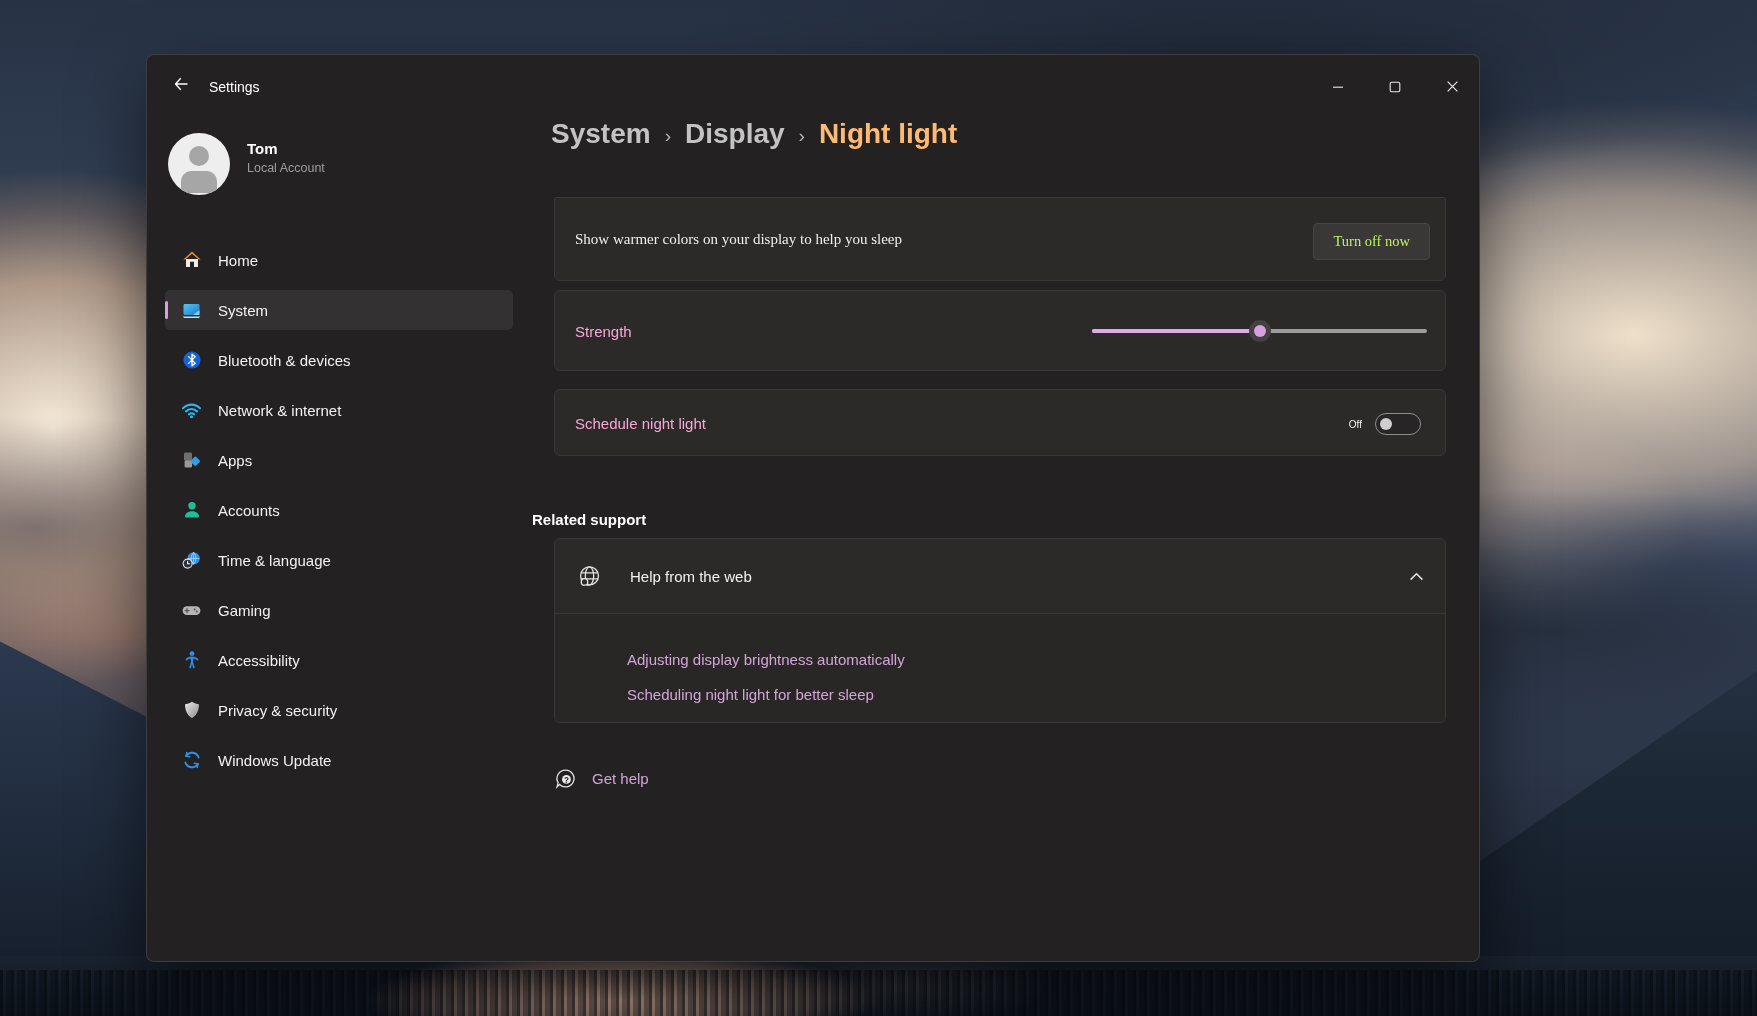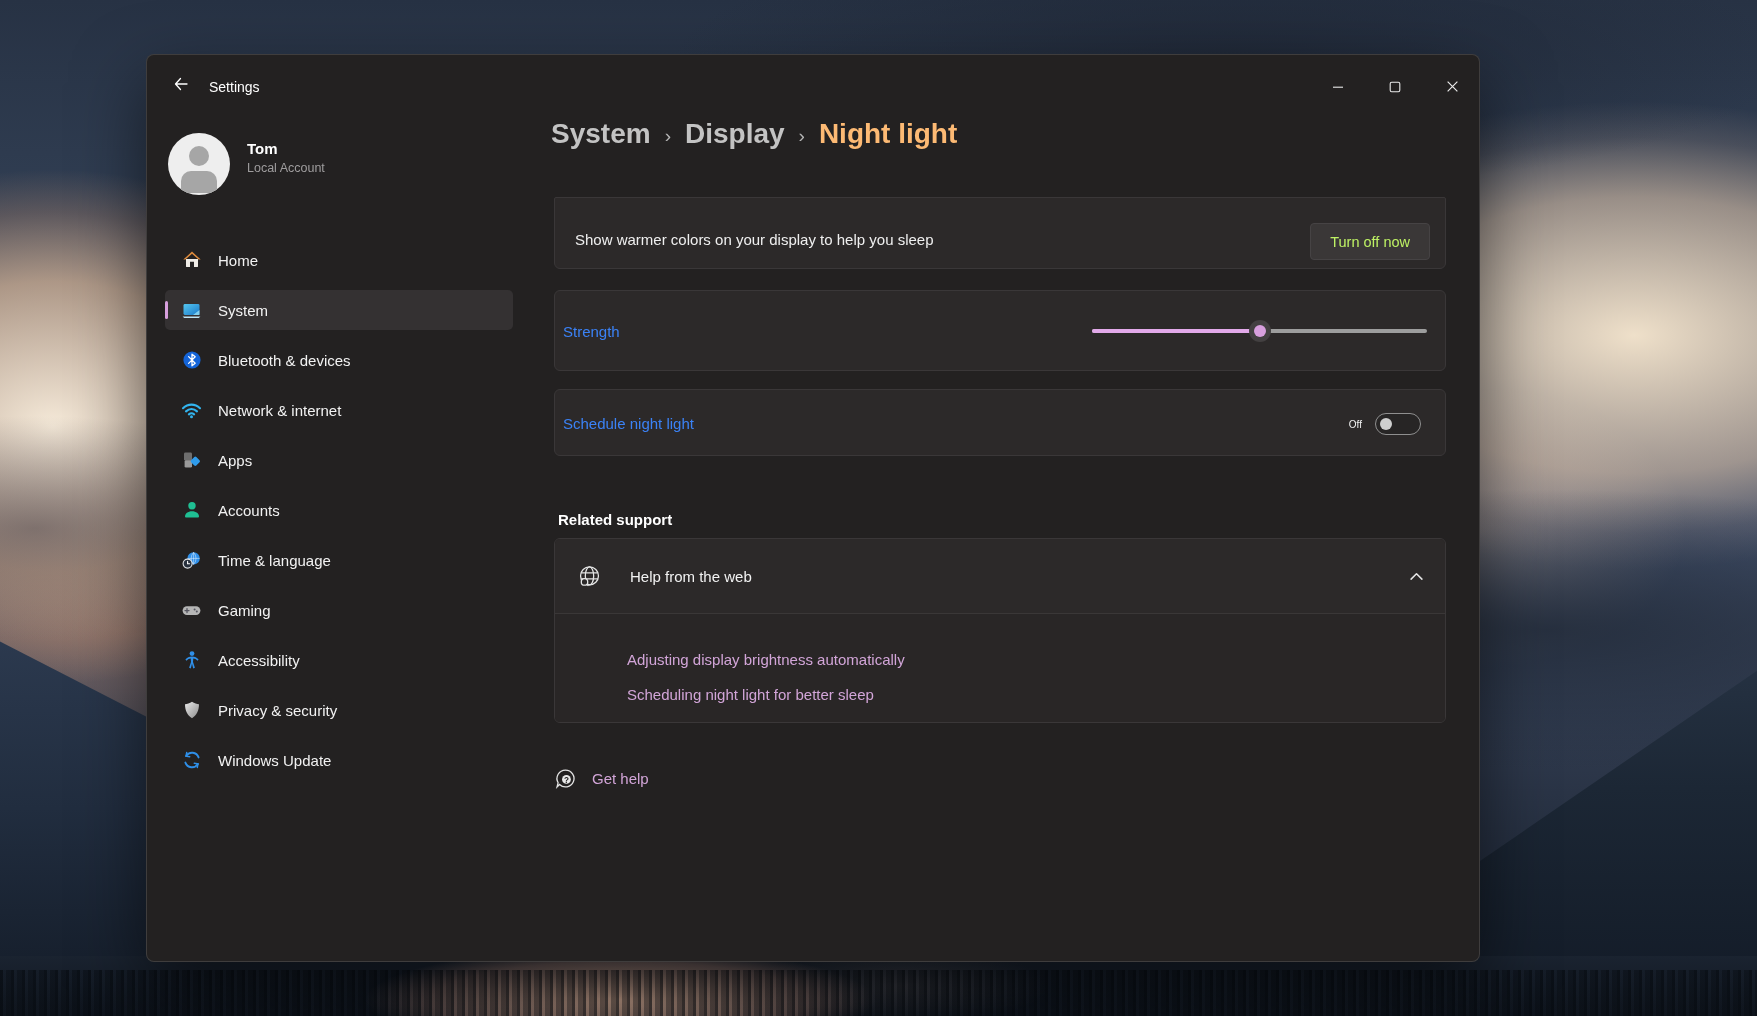--- a/index.html
+++ b/index.html
@@ -64,41 +64,41 @@
   .nav-icon{width:21px;height:21px;display:flex;align-items:center;justify-content:center;flex:none;}
   .nav-label{margin-left:16px;font-size:15px;color:#f2f2f2;white-space:nowrap;}
 
   
   .breadcrumb{left:404px;top:63px;display:flex;align-items:center;gap:14px;font-size:28px;}
   .crumb{color:#c3c3c3;font-weight:600;cursor:pointer;}
   .crumb.current{color:#fdba74;cursor:default;}
   .crumb-sep{color:#b5b5b5;font-size:19px;padding-top:4px;}
 
   .card{position:absolute;left:407px;width:892px;background:#2c2929;border:1px solid #3a3738;border-radius:6px;box-sizing:border-box;}
-  .card-warm{top:142px;height:72px;border-top-left-radius:2px;border-top-right-radius:2px;}
+  .card-warm{top:142px;height:84px;border-top-left-radius:2px;border-top-right-radius:2px;font-family:Liberation Serif, serif;}
   .warm-desc{left:20px;top:33px;font-size:15px;color:#efefef;}
   .btn{position:absolute;right:15px;top:25px;height:37px;padding:0 19px;background:#3a3737;border:1px solid #464344;border-radius:4px;color:#bef264;font-size:14.5px;font-family:inherit;display:flex;align-items:center;cursor:pointer;}
 
   .card-strength{top:235px;height:81px;}
-  .row-label{left:8px;font-size:15px;color:#3b82f6;}
+  .row-label{left:20px;font-size:15px;color:#f9a8d4;}
   .lbl-strength{top:32px;}
   .slider{position:absolute;right:18px;top:29px;width:335px;height:22px;cursor:pointer;}
   .slider-track{position:absolute;left:0;top:9px;width:100%;height:4px;border-radius:2px;background:#9d9d9d;}
   .slider-fill{position:absolute;left:0;top:9px;height:4px;border-radius:2px;background:var(--slider-fill,#e2a9e9);}
   .slider-thumb{position:absolute;top:0;width:22px;height:22px;border-radius:50%;background:#434041;display:flex;align-items:center;justify-content:center;}
   .slider-thumb::after{content:"";width:12px;height:12px;border-radius:50%;background:var(--accent,#d79be0);}
 
   .card-schedule{top:334px;height:67px;}
   .lbl-schedule{top:25px;}
   .toggle-wrap{position:absolute;right:24px;top:23px;display:flex;align-items:center;gap:13px;}
   .toggle-state{font-size:10px;color:#f2f2f2;}
   .toggle{width:44px;height:20px;border-radius:11px;border:1px solid #8f8f8f;background:#272525;position:relative;cursor:pointer;box-sizing:content-box;}
   .toggle .knob{position:absolute;left:4px;top:4px;width:12px;height:12px;border-radius:50%;background:#cfcfcf;}
 
-  .section-heading{left:411px;top:456px;font-size:15px;font-weight:bold;color:#ffffff;}
+  .section-heading{left:385px;top:456px;font-size:15px;font-weight:bold;color:#ffffff;}
 
   .expander{position:absolute;left:407px;top:483px;width:892px;border:1px solid #3a3738;border-radius:6px;overflow:hidden;box-sizing:border-box;}
   .exp-header{height:74px;background:#2c2929;display:flex;align-items:center;padding:0 22px;cursor:pointer;}
   .exp-title{margin-left:28px;font-size:15px;color:#f2f2f2;}
   .exp-chevron{margin-left:auto;display:flex;align-items:center;}
   .exp-content{position:relative;height:108px;background:#292626;border-top:1px solid #3a3737;}
   .web-link{position:absolute;left:72px;font-size:15px;color:var(--link,#d2a5d8);cursor:pointer;white-space:nowrap;}
   .link-0{top:37px;} .link-1{top:72px;}
 
   .gethelp{left:407px;top:712px;display:flex;align-items:center;gap:15px;cursor:pointer;}

